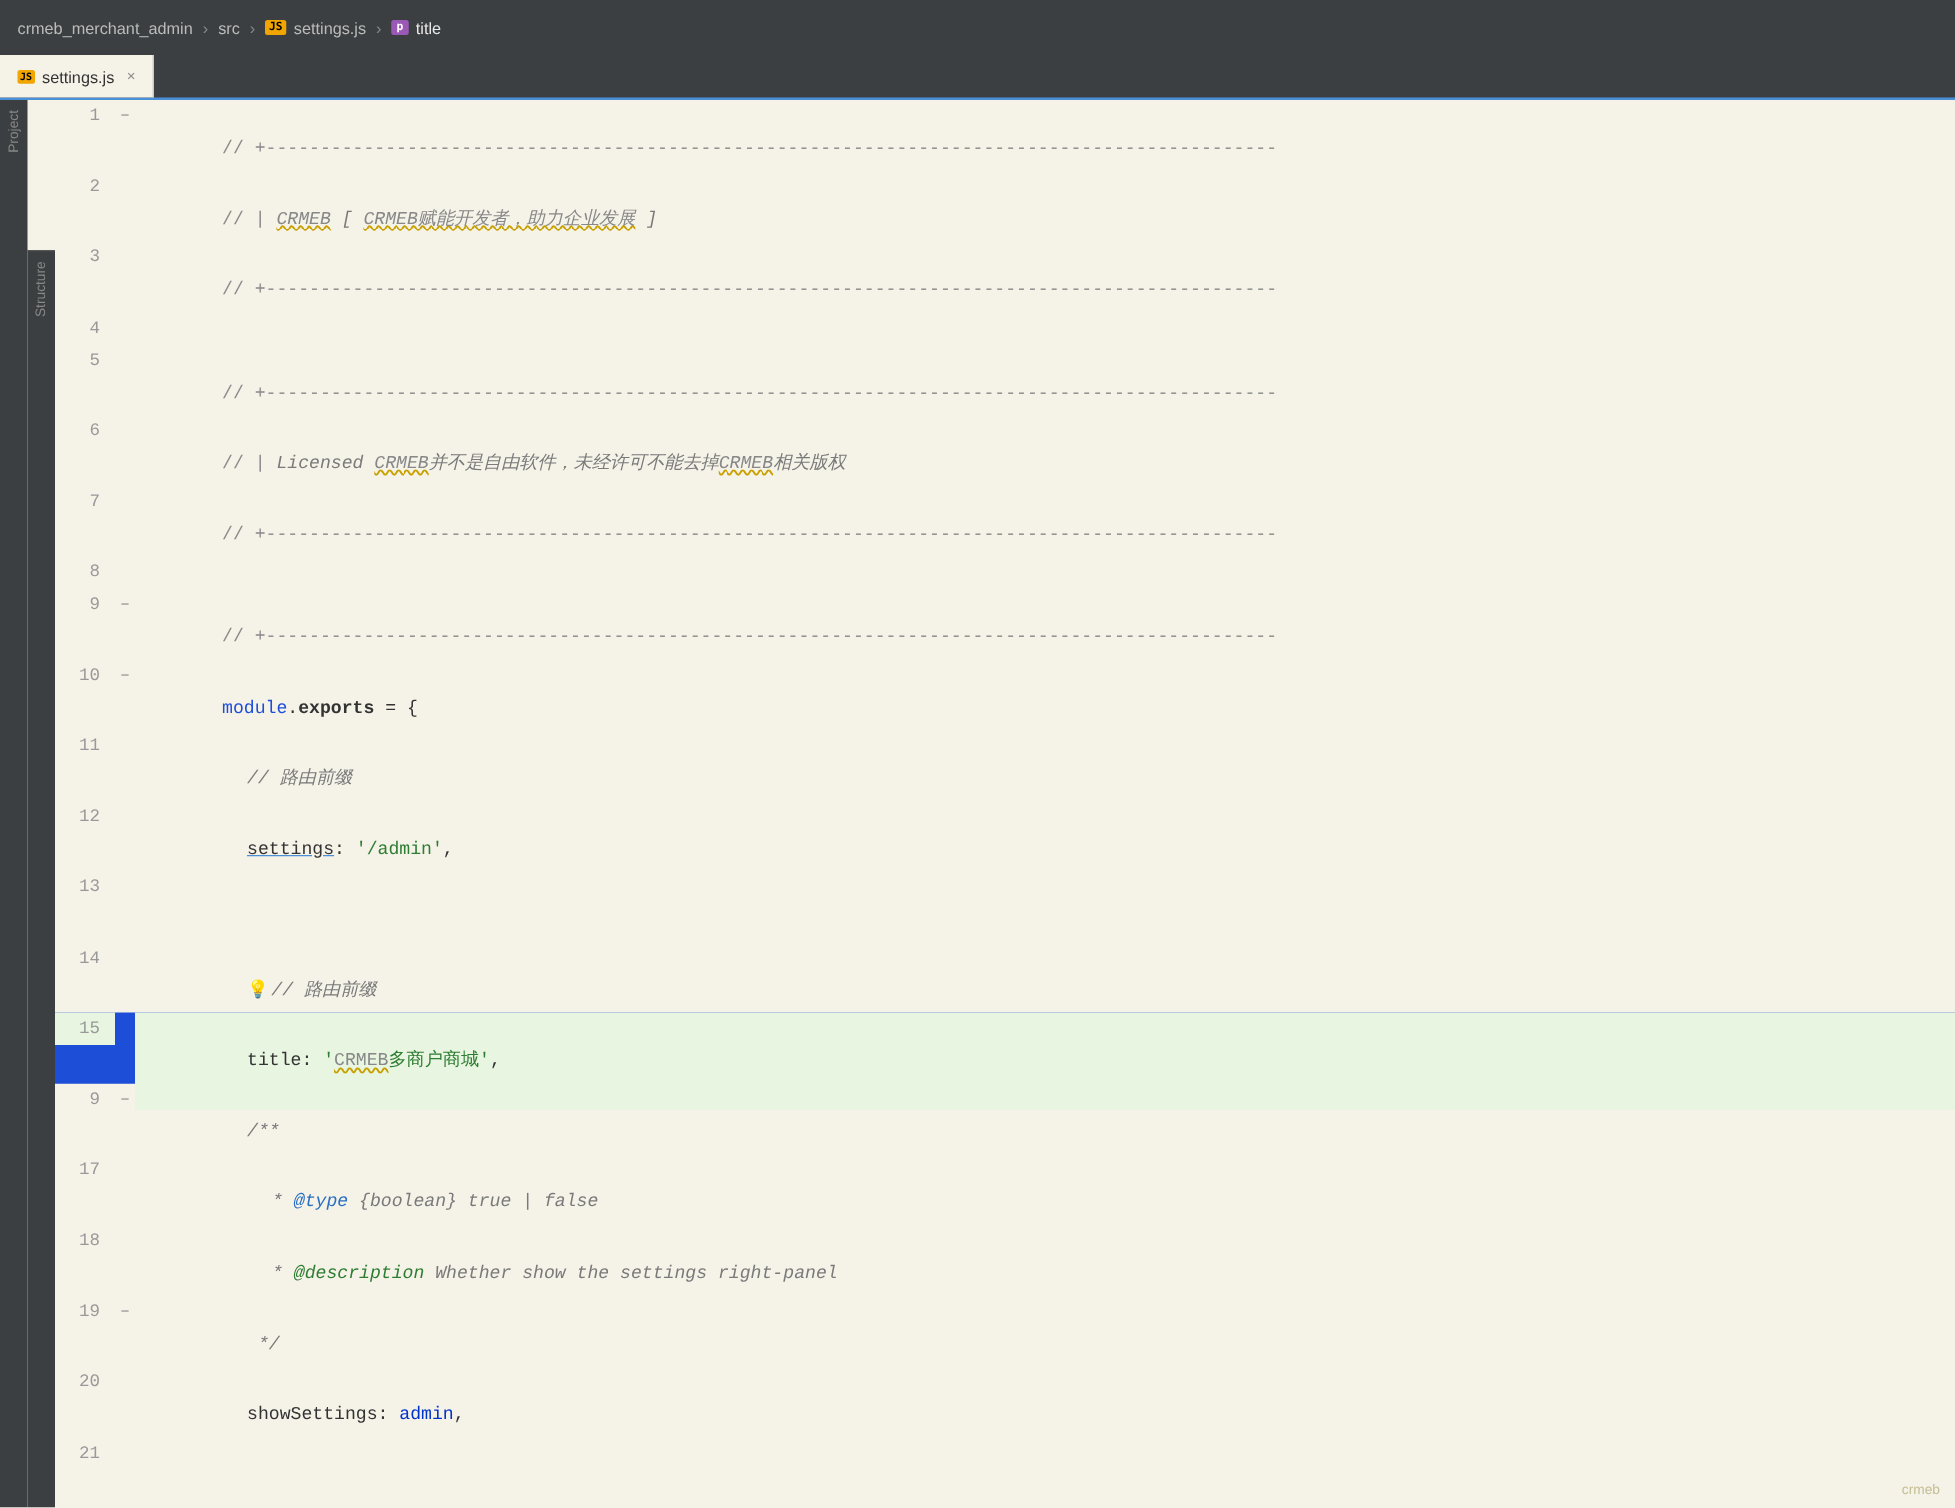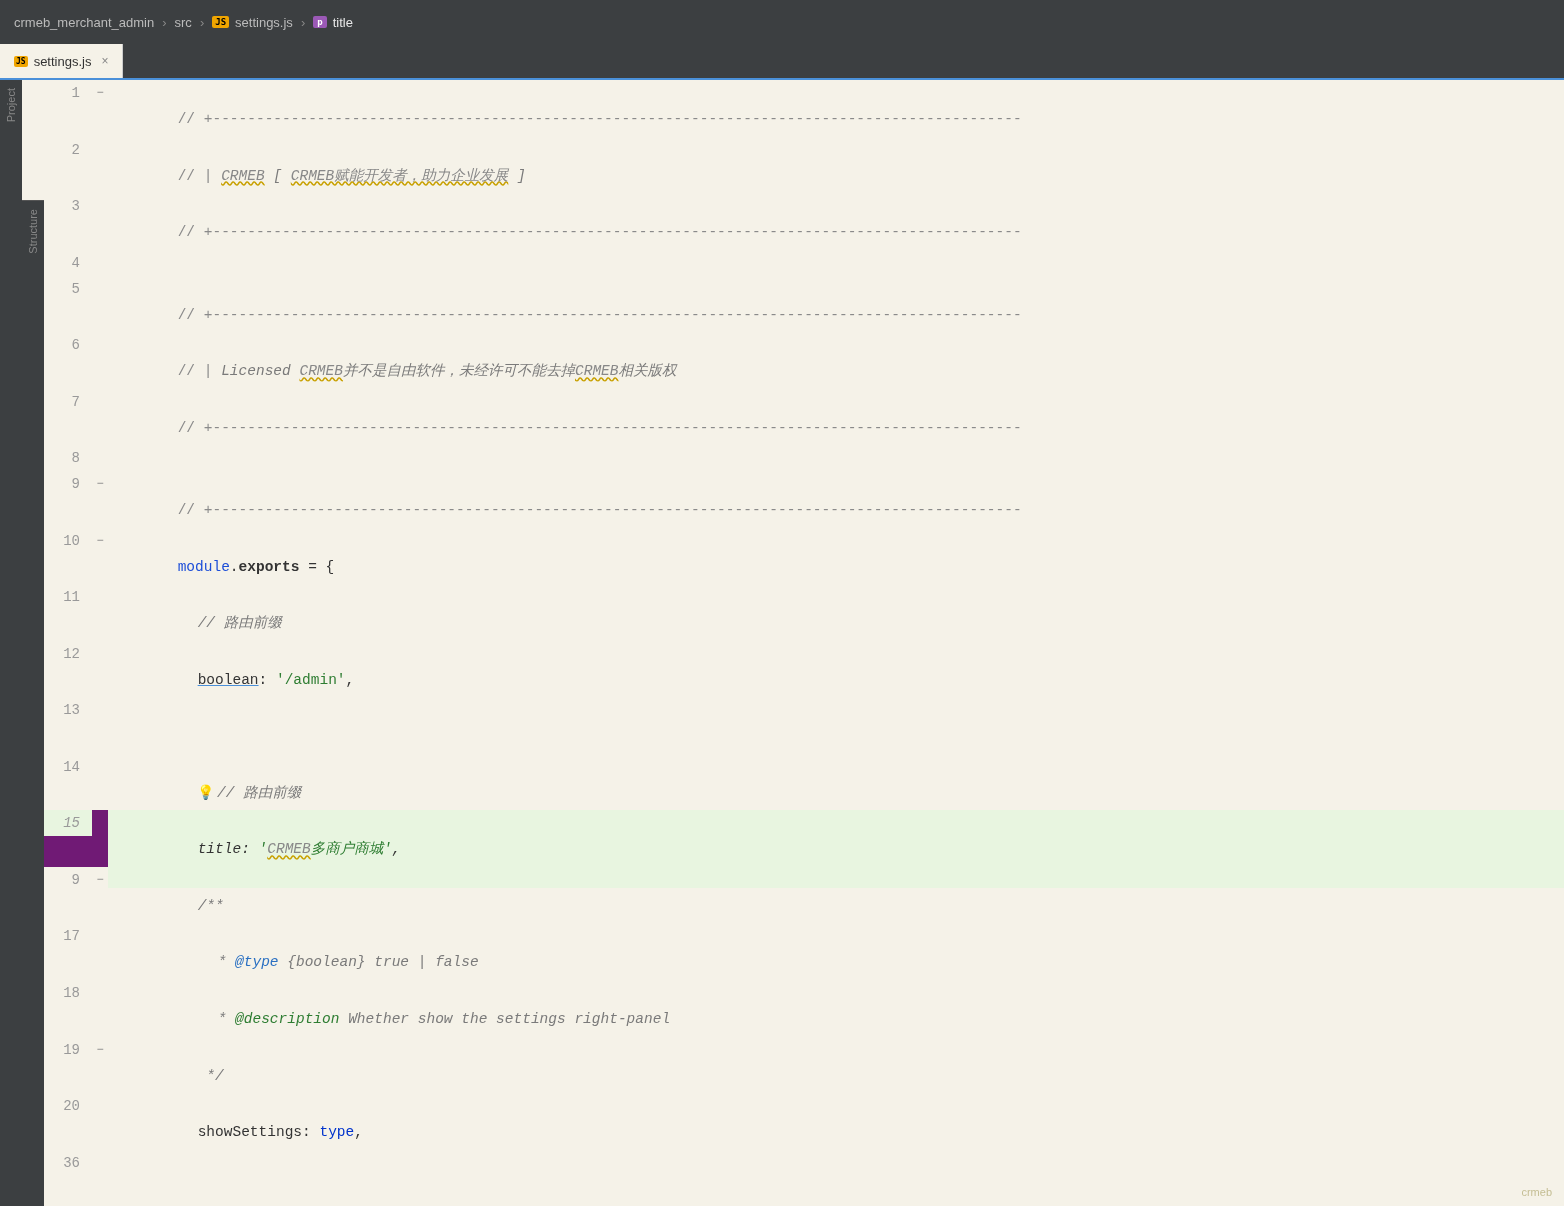--- a/index.html
+++ b/index.html
@@ -310,41 +310,41 @@
       <span class="fold-icon"></span>
       <div class="line-content">
         <span style="display:inline-block; width:20px;"></span><span class="c-comment">// 路由前缀</span>
       </div>
     </div>
 
     <div class="line-row">
       <span class="line-num">12</span>
       <span class="fold-icon"></span>
       <div class="line-content">
-        <span style="display:inline-block; width:20px;"></span><span class="c-property underline-blue">boolean</span><span class="c-normal">: </span><span class="c-value-blue">'/admin'</span><span class="c-normal">,</span>
+        <span style="display:inline-block; width:20px;"></span><span class="c-property underline-blue">settings</span><span class="c-normal">: </span><span class="c-value-blue">'/admin'</span><span class="c-normal">,</span>
       </div>
     </div>
 
     <div class="line-row">
       <span class="line-num">13</span>
       <span class="fold-icon"></span>
       <div class="line-content">
         <span>&nbsp;</span>
       </div>
     </div>
 
     <div class="line-row">
       <span class="line-num">14</span>
       <span class="fold-icon"></span>
       <div class="line-content">
         <span style="display:inline-block; width:20px;"></span><span class="lightbulb">💡</span><span class="c-comment">// 路由前缀</span>
       </div>
     </div>
 
-    <div class="line-row" style="background: #701a75; font-style: italic;">
+    <div class="line-row" style="background: #1d4ed8;">
       <span class="line-num" style="background:#e8f5e0;">15</span>
       <span class="fold-icon" style="background:#e8f5e0;"></span>
       <div class="line-content" style="background:#e8f5e0; width:100%;">
         <span style="display:inline-block; width:20px;"></span><span class="c-property">title</span><span class="c-normal">: </span><span class="c-value-blue">'</span><span class="c-value-blue c-crmeb wavy-yellow">CRMEB</span><span class="c-value-blue">多商户商城'</span><span class="c-normal">,</span>
       </div>
     </div>
 
     <div class="line-row">
       <span class="line-num">9</span>
       <span class="fold-icon">−</span>
@@ -374,26 +374,26 @@
       <span class="fold-icon">−</span>
       <div class="line-content">
         <span style="display:inline-block; width:20px;"></span><span class="c-comment"> */</span>
       </div>
     </div>
 
     <div class="line-row">
       <span class="line-num">20</span>
       <span class="fold-icon"></span>
       <div class="line-content">
-        <span style="display:inline-block; width:20px;"></span><span class="c-property">showSettings</span><span class="c-normal">: </span><span class="c-boolean">type</span><span class="c-normal">,</span>
-      </div>
-    </div>
-
-    <div class="line-row">
-      <span class="line-num">36</span>
+        <span style="display:inline-block; width:20px;"></span><span class="c-property">showSettings</span><span class="c-normal">: </span><span class="c-boolean">admin</span><span class="c-normal">,</span>
+      </div>
+    </div>
+
+    <div class="line-row">
+      <span class="line-num">21</span>
       <span class="fold-icon"></span>
       <div class="line-content">
         <span>&nbsp;</span>
       </div>
     </div>
 
   </div>
 
   <div class="watermark">crmeb</div>
 

